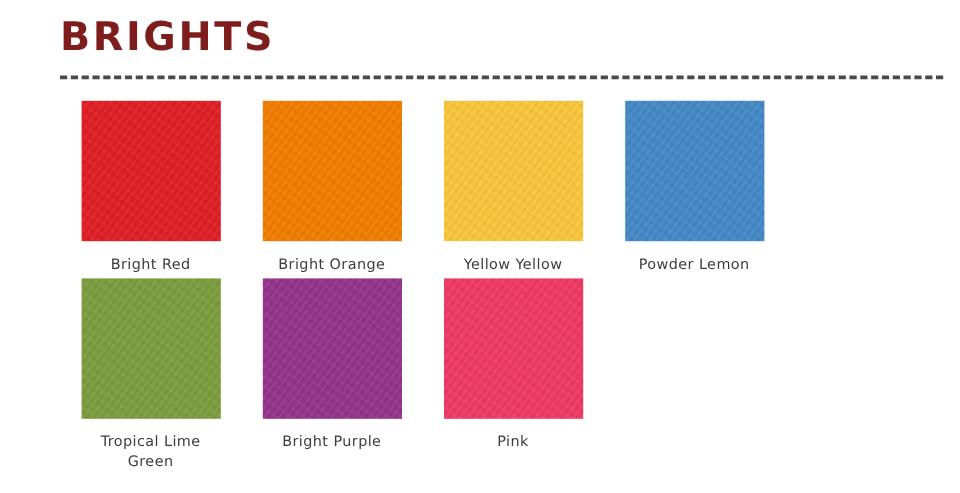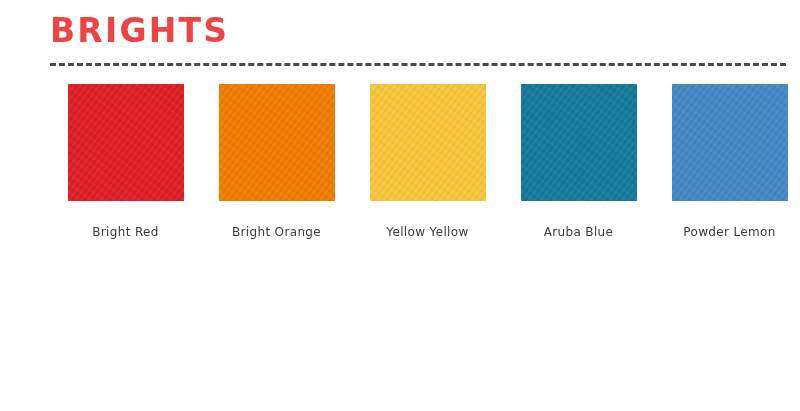--- a/index.html
+++ b/index.html
@@ -24,21 +24,21 @@
     position: absolute;
     left: 50px;
     top: 14px;
     width: 736px;
   }
   .page-title {
     font-family: "DejaVu Sans", sans-serif;
     font-size: 33px;
     font-weight: bold;
     letter-spacing: 2.2px;
-    color: #ef4444;
+    color: #7f1d1d;
     line-height: 1.05;
     margin: 0;
     white-space: nowrap;
   }
   .divider {
     position: absolute;
     left: 50px;
     top: 63px;
     width: 736px;
     height: 0;
@@ -76,21 +76,21 @@
     content: "";
     position: absolute;
     inset: 0;
     opacity: 0.075;
     background-image:
       repeating-linear-gradient(127deg, rgba(255,255,255,0.85) 0px, rgba(255,255,255,0) 2px, rgba(0,0,0,0.5) 3px, rgba(0,0,0,0) 5px),
       repeating-linear-gradient(37deg, rgba(255,255,255,0.7) 0px, rgba(255,255,255,0) 3px, rgba(0,0,0,0.45) 4px, rgba(0,0,0,0) 7px);
     pointer-events: none;
   }
   .swatch-label {
-    margin-top: 23px;
+    margin-top: 11px;
     font-family: "DejaVu Sans", sans-serif;
     font-size: 12px;
     line-height: 16px;
     color: #3c3c3c;
     text-align: center;
     letter-spacing: 0.35px;
     max-width: 124px;
   }
 </style>
 </head>
@@ -113,24 +113,34 @@
       </div>
       <div class="swatch-cell">
         <div class="swatch-chip" style="background-color: rgb(241, 125, 0);"></div>
         <div class="swatch-label">Bright Orange</div>
       </div>
       <div class="swatch-cell">
         <div class="swatch-chip" style="background-color: rgb(249, 198, 60);"></div>
         <div class="swatch-label">Yellow Yellow</div>
       </div>
       <div class="swatch-cell">
-        <div class="swatch-chip" style="background-color: rgb(20, 121, 155);"></div>
-        <div class="swatch-label">Aruba Blue</div>
-      </div>
-      <div class="swatch-cell">
         <div class="swatch-chip" style="background-color: rgb(68, 137, 198);"></div>
         <div class="swatch-label">Powder Lemon</div>
       </div>
     </div>
 
+    <div class="swatch-row row-2">
+      <div class="swatch-cell">
+        <div class="swatch-chip" style="background-color: rgb(123, 157, 62);"></div>
+        <div class="swatch-label">Tropical Lime Green</div>
+      </div>
+      <div class="swatch-cell">
+        <div class="swatch-chip" style="background-color: rgb(148, 53, 140);"></div>
+        <div class="swatch-label">Bright Purple</div>
+      </div>
+      <div class="swatch-cell">
+        <div class="swatch-chip" style="background-color: rgb(239, 58, 100);"></div>
+        <div class="swatch-label">Pink</div>
+      </div>
+    </div>
 
   </div>
 </div>
 
 </body></html>

